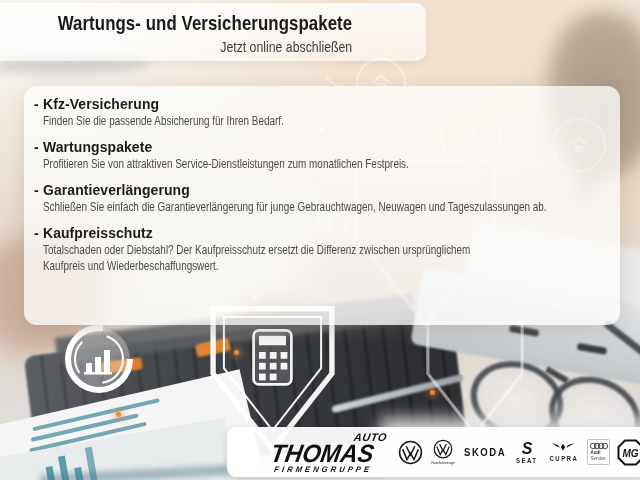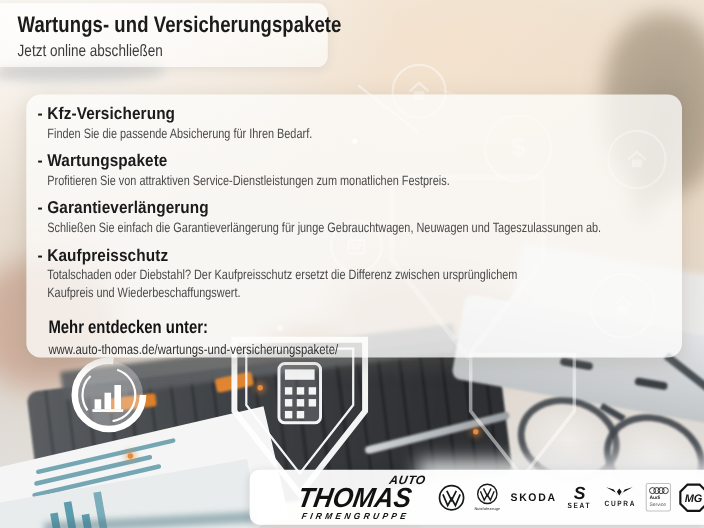--- a/index.html
+++ b/index.html
@@ -44,23 +44,23 @@
   .p-tealstrip{position:absolute;left:40px;top:470px;width:190px;height:10px;background:#4f7a86;opacity:.5;filter:blur(3px);transform:rotate(-3deg);}
 
   
   .icons{position:absolute;inset:0;z-index:1;}
   .circ{position:absolute;border:2px solid rgba(255,255,255,.9);border-radius:50%;display:flex;align-items:center;justify-content:center;color:#fff;}
   .oline{position:absolute;background:rgba(255,255,255,.55);height:2px;border-radius:1px;}
   .odot{position:absolute;width:5px;height:5px;border-radius:50%;background:rgba(255,255,255,.9);}
   .orangedot{position:absolute;width:5px;height:5px;border-radius:50%;background:#e78a3c;box-shadow:0 0 6px 2px rgba(231,138,60,.65);}
 
   
-  .title-band{position:absolute;left:0;top:3px;width:298px;height:58px;z-index:3;border-radius:0 10px 10px 0;
+  .title-band{position:absolute;left:0;top:3px;width:426px;height:58px;z-index:3;border-radius:0 10px 10px 0;
     background:linear-gradient(180deg, rgba(255,255,255,.74), rgba(255,255,255,.55));
-    box-shadow:0 2px 10px rgba(150,140,125,.18);}
+    box-shadow:0 2px 10px rgba(150,140,125,.18);text-align:right;}
   .title-band h1{margin:8px 0 0 16px;font-size:20.5px;font-weight:bold;color:#1b1b1b;white-space:nowrap;
     transform:scaleX(.82);transform-origin:0 0;letter-spacing:.1px;}
   .title-band p{margin:3px 0 0 16px;font-size:15px;color:#3a3a3a;white-space:nowrap;transform:scaleX(.82);transform-origin:0 0;}
 
   
   .offer-panel{position:absolute;left:24px;top:86px;width:596px;height:239px;z-index:3;border-radius:13px;box-sizing:border-box;
     background:rgba(252,252,251,.78);box-shadow:0 5px 20px rgba(140,130,115,.28);padding:9px 14px 0 10px;}
   .item{display:flex;margin-bottom:9px;}
   .bullet{width:9px;flex:none;font-weight:bold;font-size:15.5px;color:#1b1b1b;transform:scaleX(.9);transform-origin:0 0;}
   .itxt h2{margin:0;font-size:15.5px;font-weight:bold;color:#1b1b1b;white-space:nowrap;transform:scaleX(.9);transform-origin:0 0;letter-spacing:.1px;}
@@ -232,24 +232,20 @@
       </div>
     </div>
     <div class="item">
       <span class="bullet">-</span>
       <div class="itxt">
         <h2>Kaufpreisschutz</h2>
         <p>Totalschaden oder Diebstahl? Der Kaufpreisschutz ersetzt die Differenz zwischen ursprünglichem
 Kaufpreis und Wiederbeschaffungswert.</p>
       </div>
     </div>
-    <div class="cta">
-      <h3>Mehr entdecken unter:</h3>
-      <p>www.auto-thomas.de/wartungs-und-versicherungspakete/</p>
-    </div>
   </section>
 
   <footer class="logo-bar">
     <div class="thomas">
       <div class="t-auto">AUTO</div>
       <div class="t-name">THOMAS</div>
       <div class="t-group">FIRMENGRUPPE</div>
     </div>
 
     <div class="brand">

